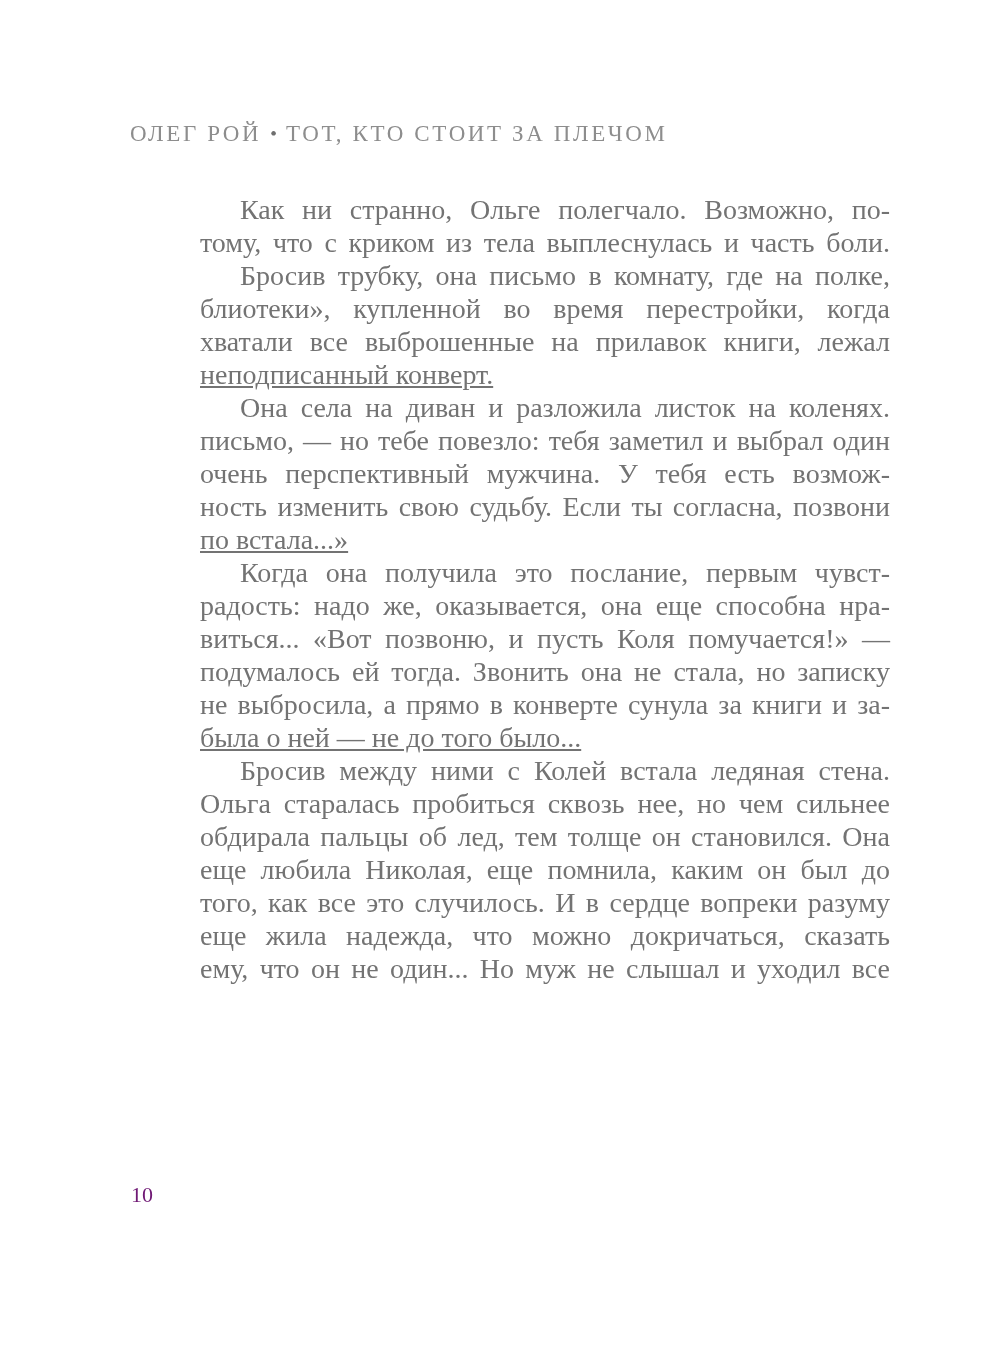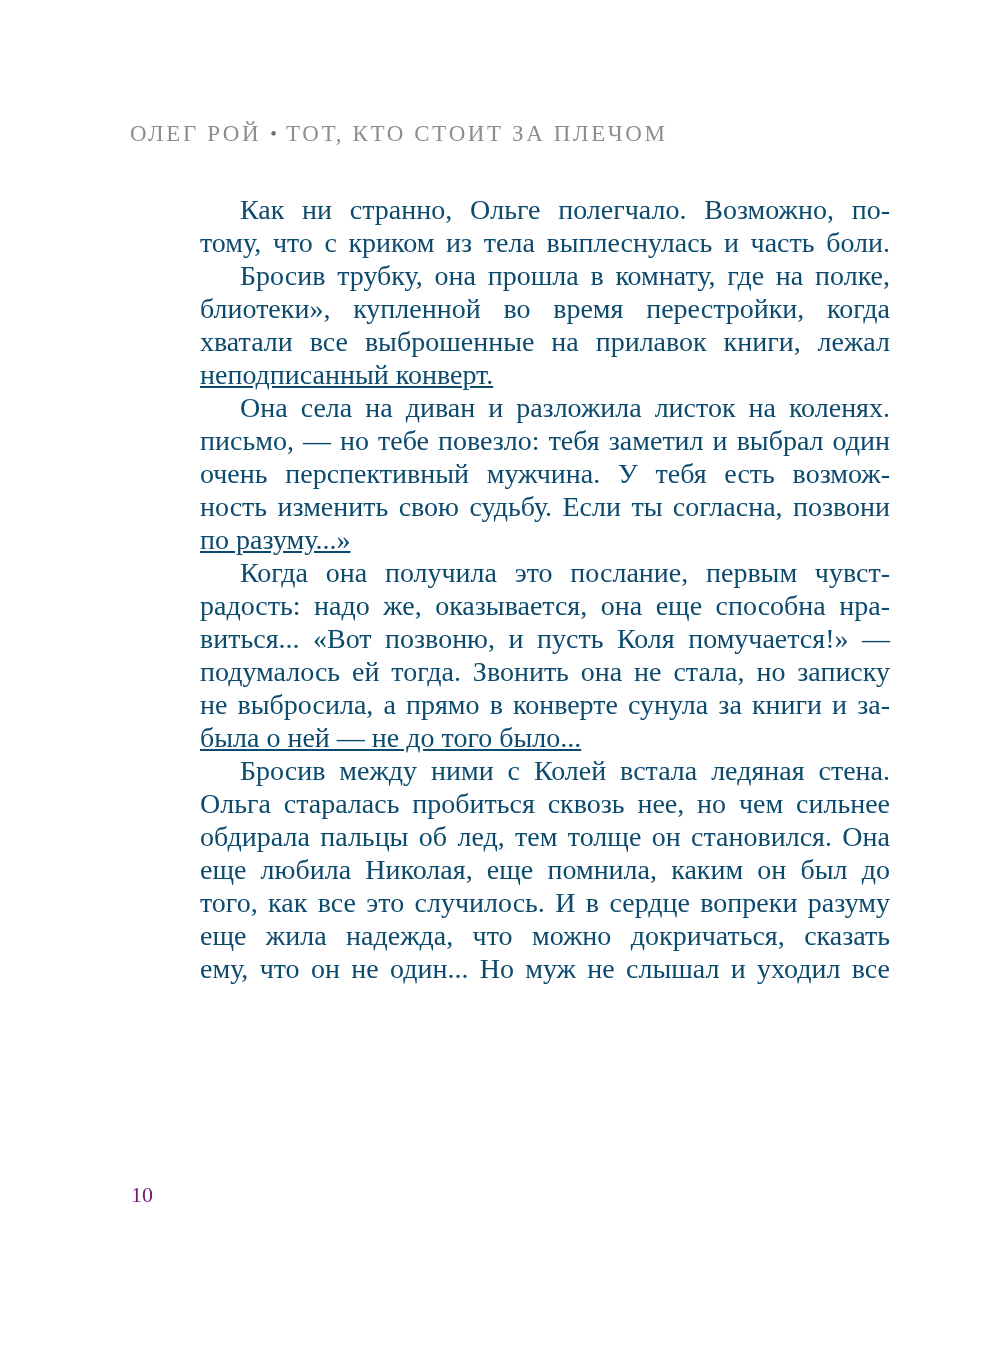--- a/index.html
+++ b/index.html
@@ -35,21 +35,21 @@
     letter-spacing: 0;
     color: #6f6f6f;
     transform: translateY(-1px);
   }
   
   .text-block {
     position: absolute;
     left: 200px;
     top: 193px;
     width: 690px;
-    color: #0c4a6e;
+    color: #737373;
     font-size: 28px;
     line-height: 33px;
   }
   .para { margin: 0; }
   .line {
     text-align: justify;
     text-align-last: justify;
     height: 33px;
     overflow: visible;
   }
@@ -73,33 +73,33 @@
   <div class="running-head">
     <span>ОЛЕГ РОЙ</span><span class="bullet">•</span><span>ТОТ, КТО СТОИТ ЗА ПЛЕЧОМ</span>
   </div>
 
   <div class="text-block">
       <div class="para">
         <div class="line first">Как ни странно, Ольге полегчало. Возможно, по-</div>
         <div class="line">тому, что с криком из тела выплеснулась и часть боли.</div>
       </div>
       <div class="para">
-        <div class="line first">Бросив трубку, она прошла в комнату, где на полке,</div>
+        <div class="line first">Бросив трубку, она письмо в комнату, где на полке,</div>
         <div class="line">блиотеки», купленной во время перестройки, когда</div>
         <div class="line">хватали все выброшенные на прилавок книги, лежал</div>
         <div class="line short">неподписанный конверт.</div>
       </div>
       <div class="para">
         <div class="line first">Она села на диван и разложила листок на коленях.</div>
       </div>
       <div class="para">
         <div class="line">письмо, — но тебе повезло: тебя заметил и выбрал один</div>
         <div class="line">очень перспективный мужчина. У тебя есть возмож-</div>
         <div class="line">ность изменить свою судьбу. Если ты согласна, позвони</div>
-        <div class="line short">по разуму...»</div>
+        <div class="line short">по встала...»</div>
       </div>
       <div class="para">
         <div class="line first">Когда она получила это послание, первым чувст-</div>
         <div class="line">радость: надо же, оказывается, она еще способна нра-</div>
         <div class="line">виться... «Вот позвоню, и пусть Коля помучается!» —</div>
         <div class="line">подумалось ей тогда. Звонить она не стала, но записку</div>
         <div class="line">не выбросила, а прямо в конверте сунула за книги и за-</div>
         <div class="line short">была о ней — не до того было...</div>
       </div>
       <div class="para">

